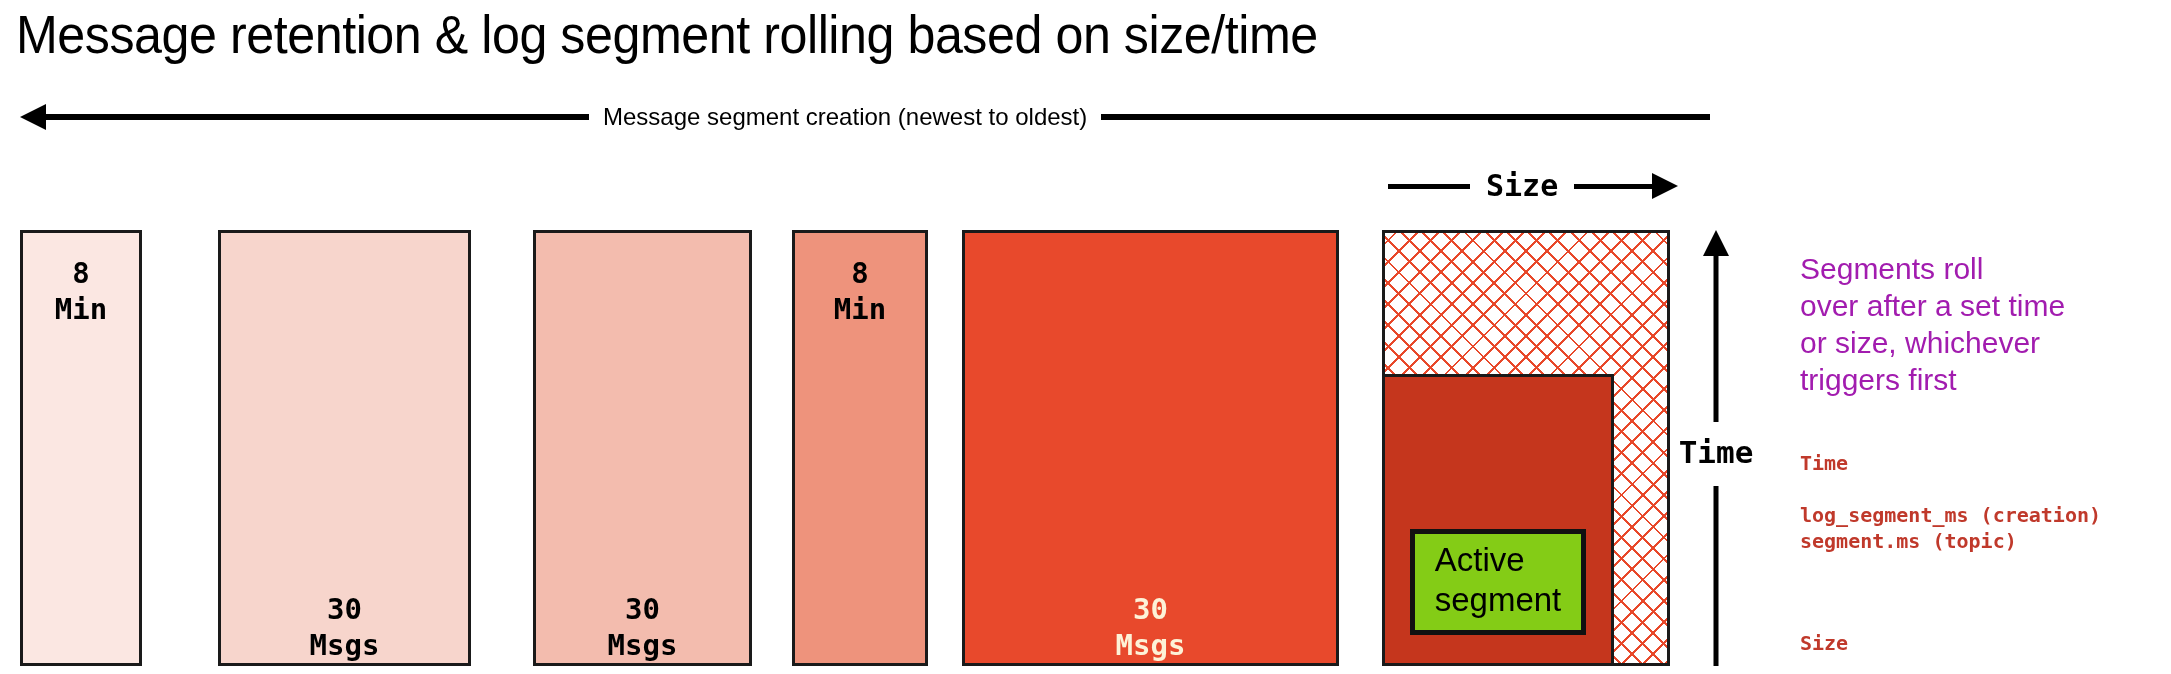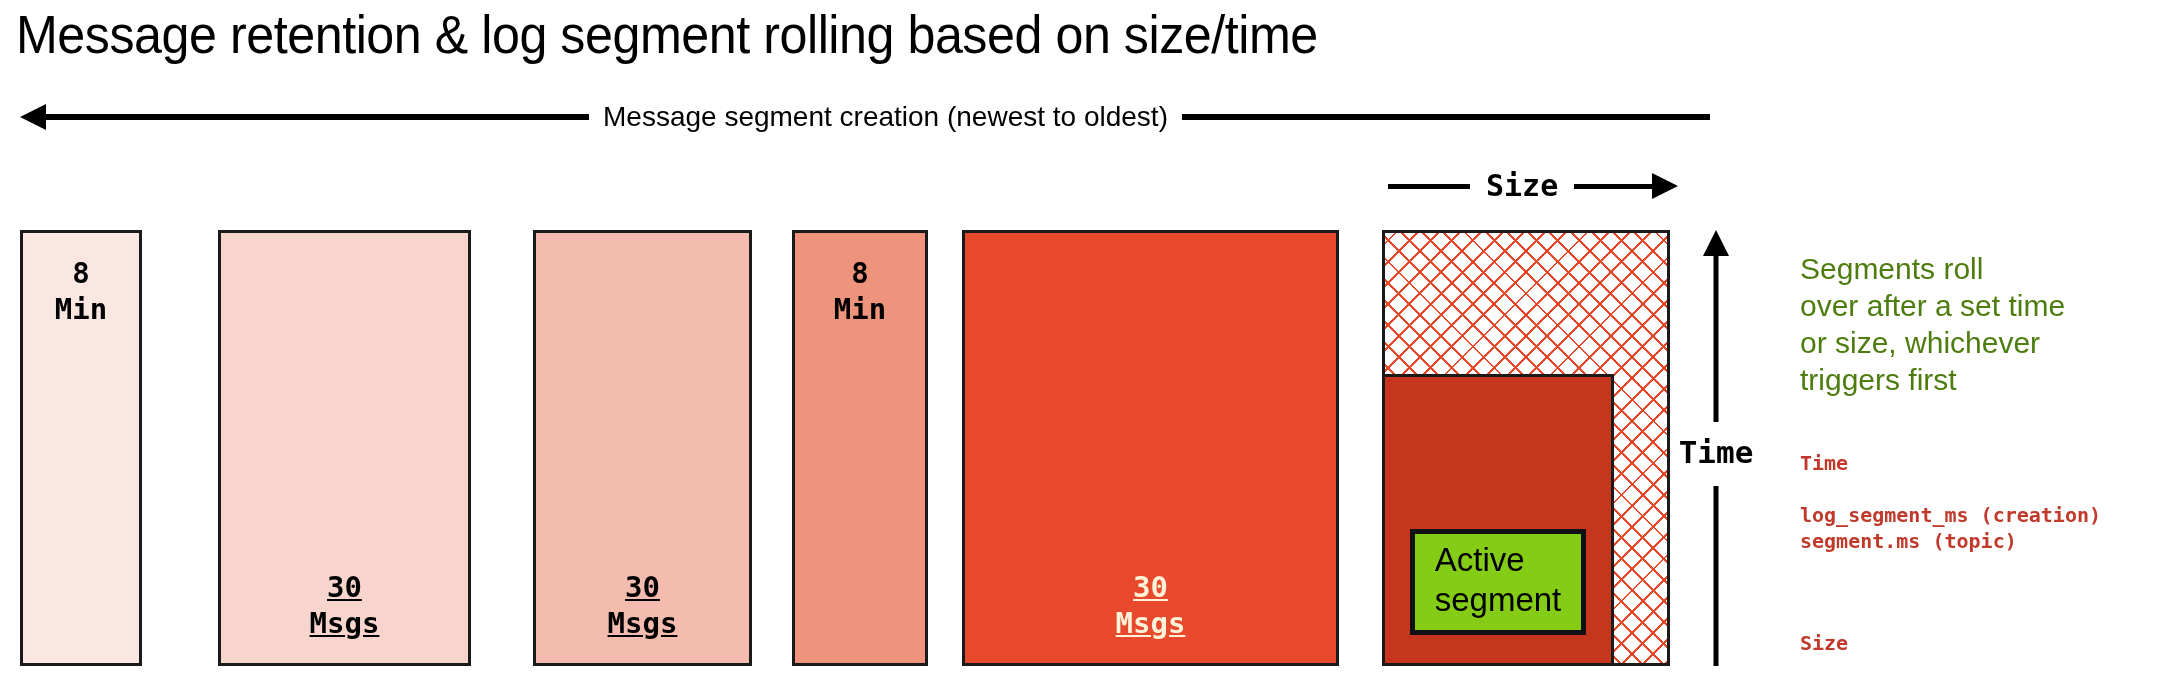--- a/index.html
+++ b/index.html
@@ -58,21 +58,21 @@
   }
   #creation-axis .axis-line-left {
     height: 6px;
     background: #000;
     flex: 0 0 545px;
   }
   #creation-axis .axis-label {
     flex: 0 0 auto;
     padding: 0 14px;
     font-family: "Liberation Sans Narrow", "Liberation Sans", sans-serif;
-    font-size: 28px;
+    font-size: 24px;
     line-height: 30px;
     color: #000;
     white-space: nowrap;
   }
   #creation-axis .axis-line-right {
     height: 6px;
     background: #000;
     flex: 1 1 auto;
   }
 
@@ -135,22 +135,20 @@
   .segment-bar.label-top {
     align-items: flex-start;
   }
   .segment-bar.label-top .bar-label {
     padding-top: 22px;
   }
   .segment-bar.label-bottom {
     align-items: flex-end;
   }
   .segment-bar.label-bottom .bar-label {
-    padding-bottom: 22px;
-    text-decoration: underline;
   }
 
   
   #active-segment-group {
     position: absolute;
   }
   #hatched-box {
     position: absolute;
     inset: 0;
     box-sizing: border-box;
@@ -233,21 +231,21 @@
   #notes-panel {
     position: absolute;
     left: 1800px;
     top: 250px;
     width: 360px;
   }
   #notes-description {
     font-family: "Liberation Sans", sans-serif;
     font-size: 30px;
     line-height: 37px;
-    color: #4d7c0f;
+    color: #a21caf;
     white-space: pre-line;
   }
   .config-block {
     margin-top: 26px;
     font-family: "DejaVu Sans Mono", "Liberation Mono", monospace;
     font-size: 20px;
     line-height: 26px;
     font-weight: 700;
     color: #c0392b;
     white-space: pre-line;

